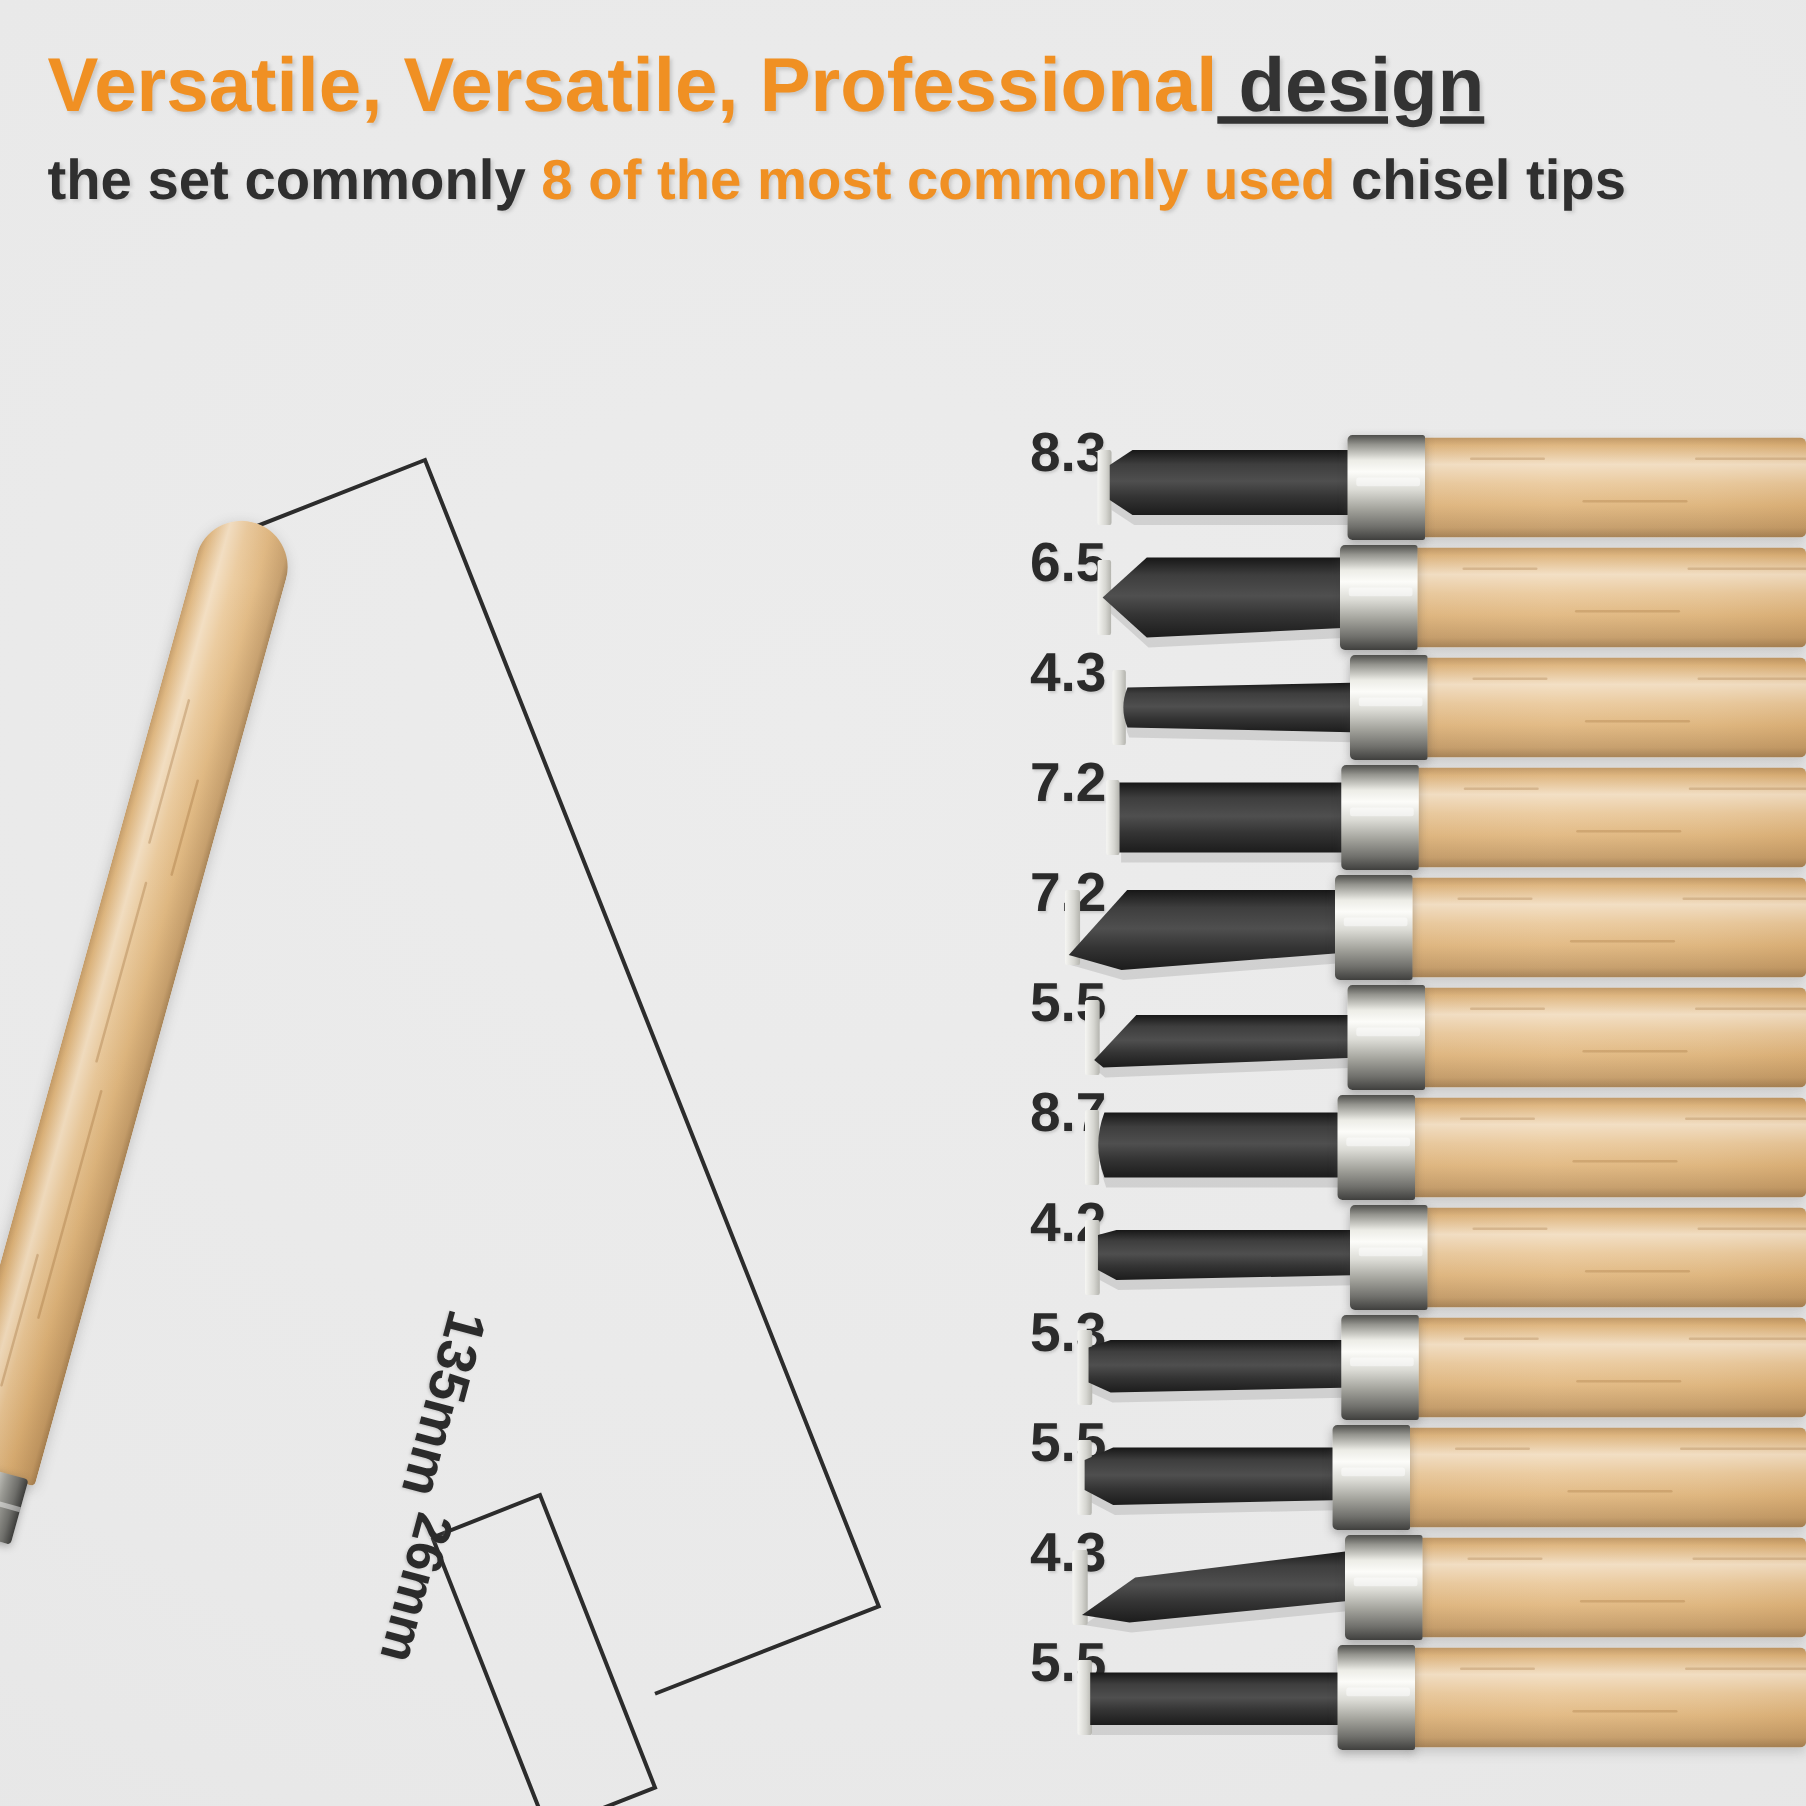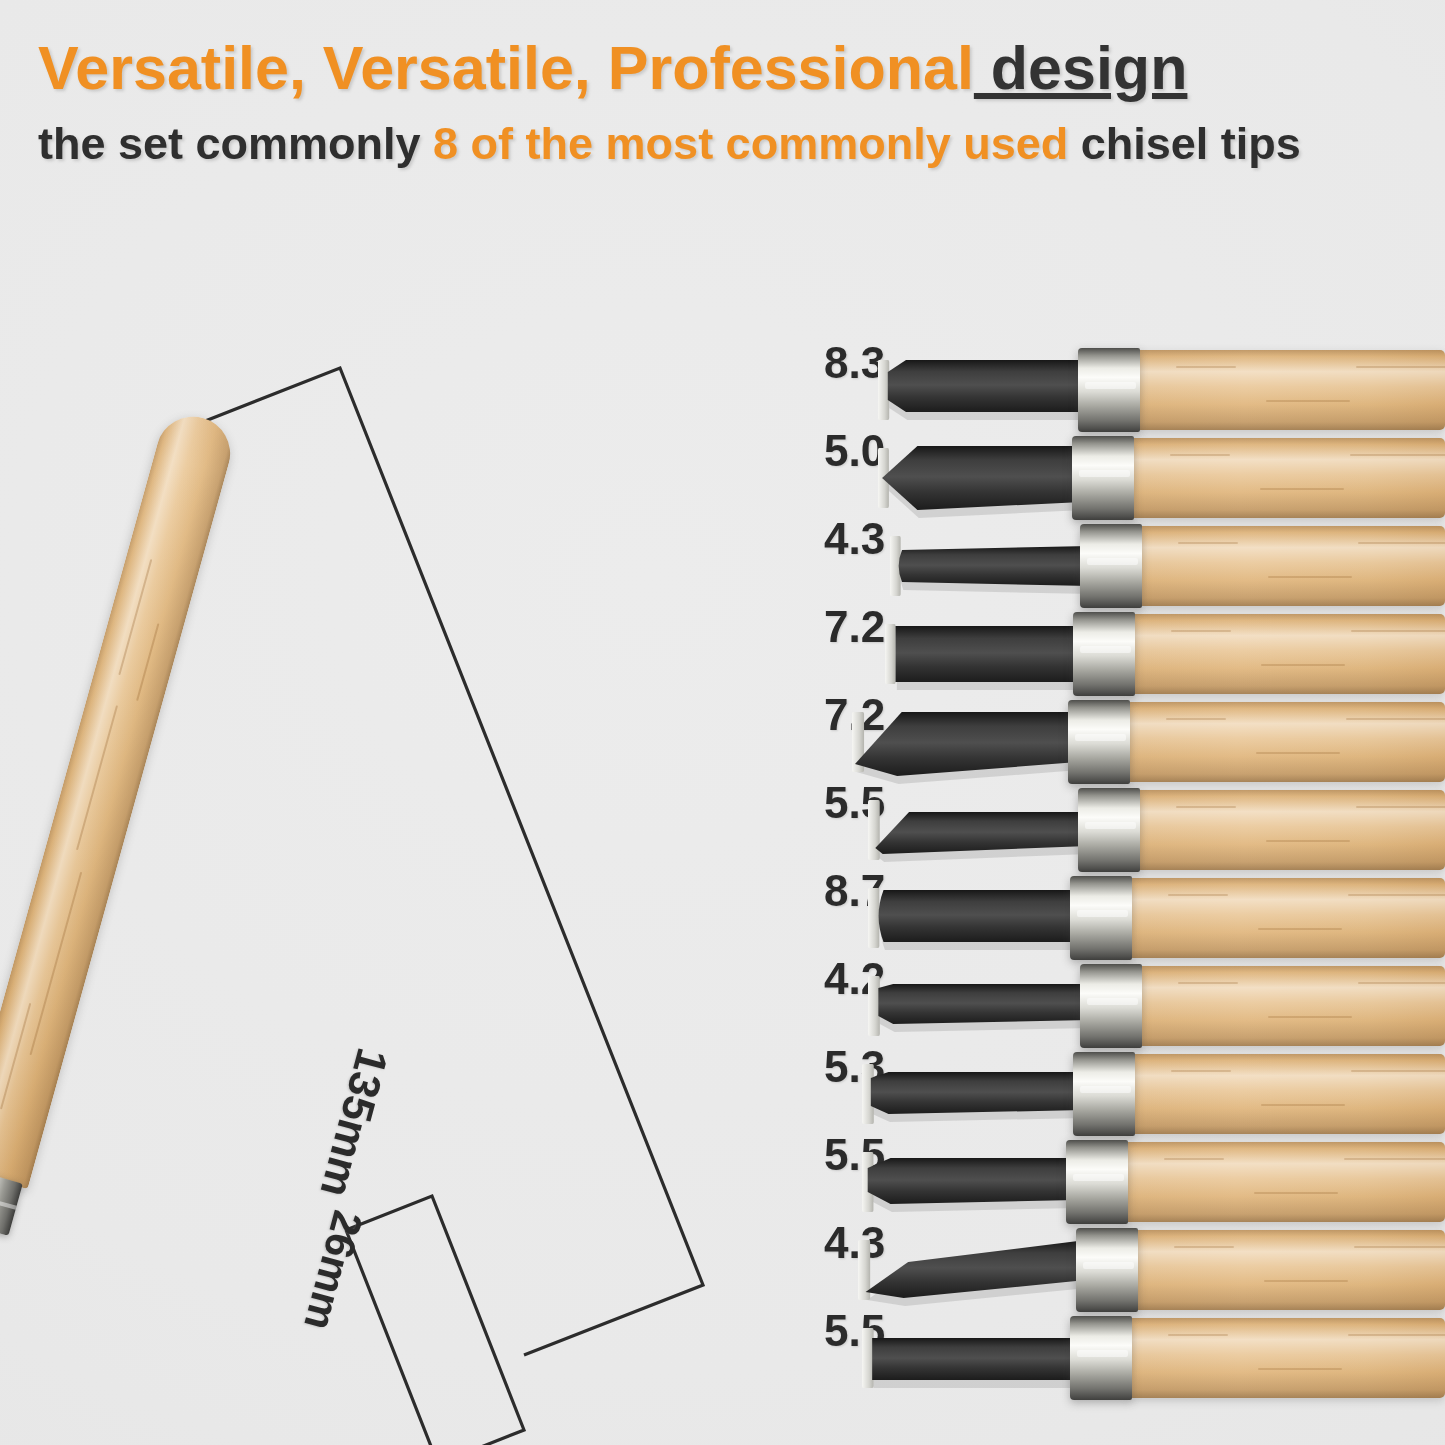--- a/index.html
+++ b/index.html
@@ -296,21 +296,21 @@
           <path d="M14,34 L40,22 L300,22 L300,74 L40,74 L14,62 Z" fill="url(#bg0)"></path>
         </svg>
         <div class="ferrule" style="left: 288px;"></div>
         <div class="handle" style="left: 346px; width: 309px;">
           <i style="left: 40px; top: 16px; width: 60px; height: 1.6px;"></i>
           <i style="left: 130px; top: 50px; width: 84px; height: 1.6px;"></i>
           <i style="left: 220px; top: 16px; width: 108px; height: 1.6px;"></i>
         </div>
       </div>
       <div class="chisel-row" style="top: 96px;">
-        <div class="row-label">5.0</div>
+        <div class="row-label">6.5</div>
         <svg class="blade-svg" viewBox="0 0 300 104" preserveAspectRatio="none" style="left: 88px; width: 204px;">
           <defs>
             <linearGradient id="bg1" x1="0" y1="0" x2="0" y2="1">
               <stop offset="0%" stop-color="#171717"></stop>
               <stop offset="22%" stop-color="#3e3e3e"></stop>
               <stop offset="48%" stop-color="#4f4f4f"></stop>
               <stop offset="72%" stop-color="#343434"></stop>
               <stop offset="100%" stop-color="#1c1c1c"></stop>
             </linearGradient>
             <linearGradient id="tg1" x1="0" y1="0" x2="1" y2="0">

